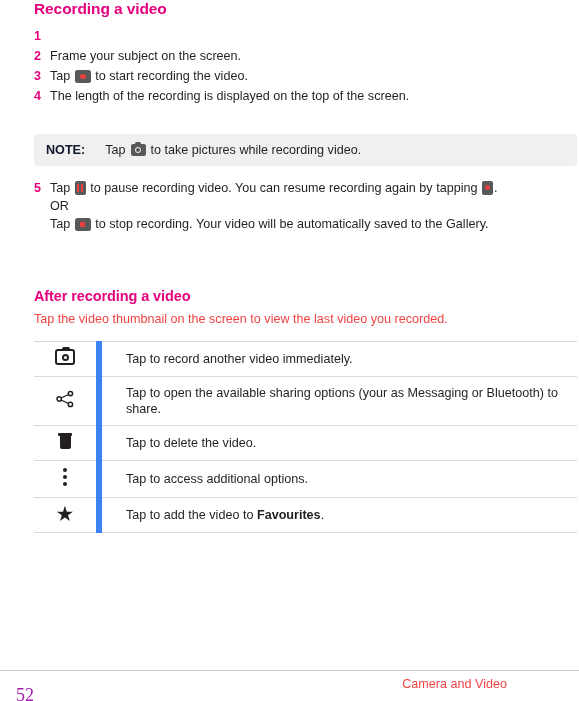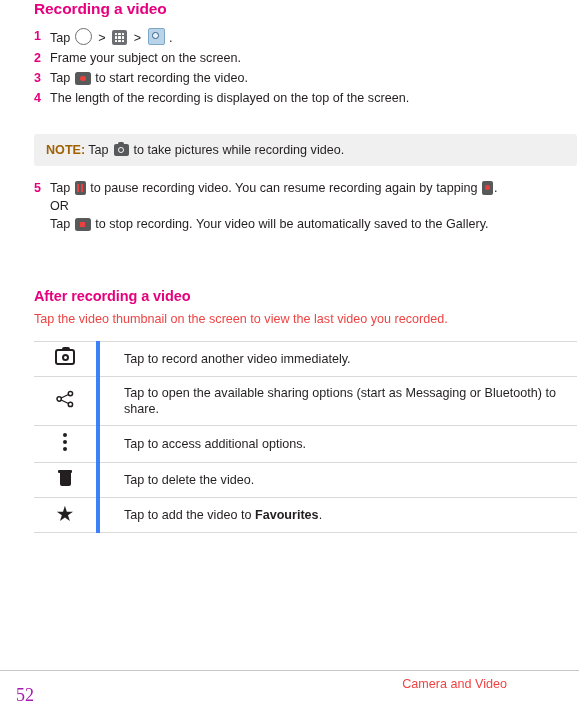--- a/index.html
+++ b/index.html
@@ -184,22 +184,22 @@
     background: #f0f0f0;
     border-radius: 3px;
     display: flex;
     align-items: center;
     padding-left: 12px;
     box-sizing: border-box;
   }
   .note-label {
     font-size: 12.6px;
     font-weight: bold;
-    color: #a16207;
-    margin-right: 3px;
+    color: #0f172a;
+    margin-right: 20px;
   }
   .note-text {
     font-size: 12.6px;
     color: #231f20;
   }
   .step5 {
     position: absolute;
     left: 34px;
     top: 180px;
     width: 530px;
@@ -239,21 +239,21 @@
   table.icon-table tr:first-child {
     border-top: 1px solid #d9d9d9;
   }
   table.icon-table td.ic {
     width: 62px;
     text-align: center;
     vertical-align: middle;
     padding: 7px 0;
   }
   table.icon-table td.desc {
-    border-left: 4px solid #3b82f6;
+    border-left: 6px solid #3b82f6;
     padding: 8px 0 8px 24px;
     font-size: 12.6px;
     line-height: 16px;
     color: #231f20;
     vertical-align: middle;
   }
   .bold-it { font-weight: bold; margin-top: 18px; }
   .cell-icon {
     display: inline-block;
   }
@@ -350,29 +350,20 @@
 <body>
 
 <div class="page">
 
   <div class="h1">Recording a video</div>
 
   <div class="steps">
 
     <div class="step">
       <div class="step-num">1</div>
-      <div class="step-body">
-        <span>Tap</span>
-        <span class="inline-icon ic-circle-outline"></span>
-        <span class="gt">&gt;</span>
-        <span class="inline-icon ic-grid"><i style="left:2.6px;top:2.6px"></i><i style="left:6.3px;top:2.6px"></i><i style="left:10px;top:2.6px"></i><i style="left:2.6px;top:6.3px"></i><i style="left:6.3px;top:6.3px"></i><i style="left:10px;top:6.3px"></i><i style="left:2.6px;top:10px"></i><i style="left:6.3px;top:10px"></i><i style="left:10px;top:10px"></i></span>
-        <span class="gt">&gt;</span>
-        <span class="inline-icon ic-camera-blue"></span>
-        <span>.</span>
-      </div>
     </div>
 
     <div class="step">
       <div class="step-num">2</div>
       <div class="step-body">Frame your subject on the screen.</div>
     </div>
 
     <div class="step">
       <div class="step-num">3</div>
       <div class="step-body">
@@ -429,36 +420,36 @@
     <tr>
       <td class="ic">
         <svg width="20" height="20" viewBox="0 0 24 24">
           <circle cx="18.5" cy="5.5" r="2.6" fill="none" stroke="#231f20" stroke-width="1.8"></circle>
           <circle cx="5" cy="12" r="2.6" fill="none" stroke="#231f20" stroke-width="1.8"></circle>
           <circle cx="18.5" cy="18.5" r="2.6" fill="none" stroke="#231f20" stroke-width="1.8"></circle>
           <line x1="7.3" y1="10.8" x2="16.2" y2="6.6" stroke="#231f20" stroke-width="1.6"></line>
           <line x1="7.3" y1="13.2" x2="16.2" y2="17.4" stroke="#231f20" stroke-width="1.6"></line>
         </svg>
       </td>
-      <td class="desc">Tap to open the available sharing options (start as Messaging or Bluetooth) to share.</td>
+      <td class="desc">Tap to open the available sharing options (your as Messaging or Bluetooth) to share.</td>
+    </tr>
+    <tr>
+      <td class="ic">
+        <span class="cell-icon t-trash"></span>
+      </td>
+      <td class="desc">Tap to delete the video.</td>
     </tr>
     <tr>
       <td class="ic">
         <span class="cell-icon t-dots"><i></i><i></i><i></i></span>
       </td>
       <td class="desc">Tap to access additional options.</td>
     </tr>
     <tr>
       <td class="ic">
-        <span class="cell-icon t-trash"></span>
-      </td>
-      <td class="desc">Tap to delete the video.</td>
-    </tr>
-    <tr>
-      <td class="ic">
         <span class="cell-icon t-star">★</span>
       </td>
       <td class="desc"><span>Tap to add the video to </span><span class="bold-it">Favourites</span><span>.</span></td>
     </tr>
   </tbody>
     </table>
 
   <div class="footer-rule"></div>
   <div class="page-num">52</div>
   <div class="footer-title">Camera and Video</div>

